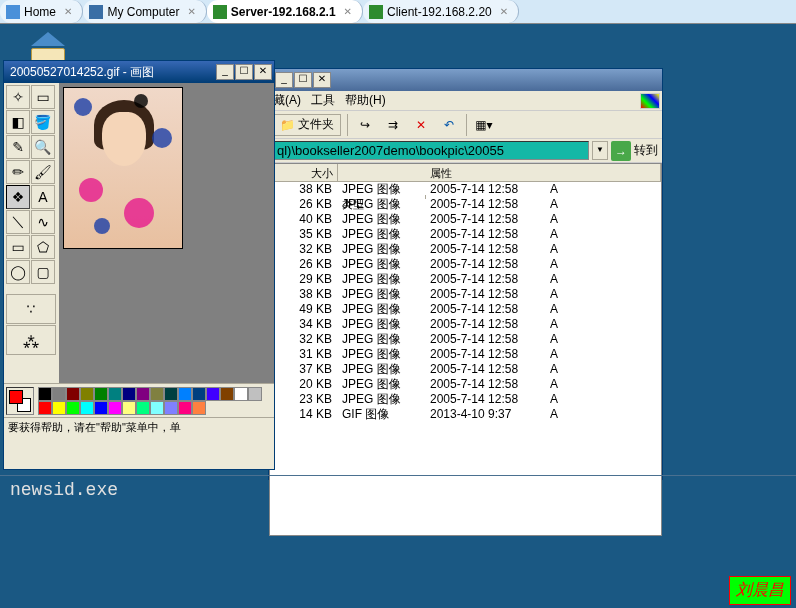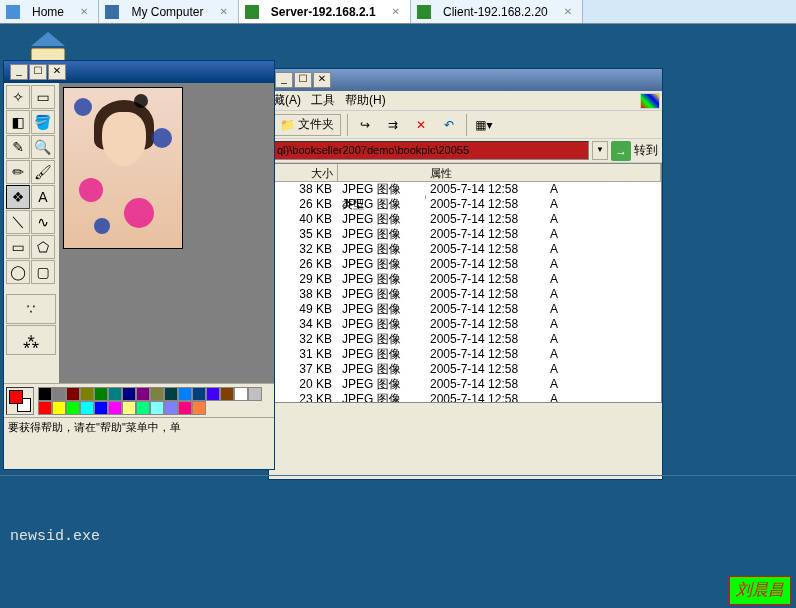--- a/index.html
+++ b/index.html
@@ -1,20 +1,20 @@
 <!DOCTYPE html>
 <html><head>
   <meta charset="utf-8">
   <style>
     * { box-sizing: border-box; margin: 0; padding: 0; font-family: "Microsoft YaHei", Arial, sans-serif; font-size: 12px; }
     body { width: 796px; height: 608px; background: #1a5883; position: relative; overflow: hidden; }
 
     
     .tab-bar { position: absolute; top: 0; left: 0; right: 0; height: 24px; background: #d4e8f7; display: flex; border-bottom: 1px solid #888; }
-    .tab { display: flex; align-items: center; gap: 12px; padding: 2px 10px 2px 6px; border-right: 1px solid #a0b8d0; background: #eaf4fc; height: 100%; }
+    .tab { display: flex; align-items: center; gap: 4px; padding: 2px 10px 2px 6px; border-right: 1px solid #a0b8d0; background: #eaf4fc; height: 100%; border-radius: 11px; }
     .tab.active { background: #fff; }
     .tab-close { color: #888; cursor: pointer; font-size: 10px; margin-left: 4px; }
     .tab-icon { width: 14px; height: 14px; }
     .icon-home { background: #4a90d9; }
     .icon-computer { background: #3a6ea5; }
     .icon-server { background: #2e8b2e; }
     .icon-client { background: #2e8b2e; }
 
     
     .desktop-icon { position: absolute; top: 34px; left: 28px; width: 40px; height: 40px; }
@@ -32,25 +32,25 @@
     .explorer-menubar { height: 20px; background: #ece9d8; display: flex; align-items: center; padding-left: 4px; gap: 10px; border-bottom: 1px solid #ccc; }
     .explorer-menubar .spacer { flex: 1; }
     .flag-icon { width: 20px; height: 16px; background: linear-gradient(45deg,#f00,#0f0 33%,#00f 66%,#ff0); border: 1px solid #ccc; margin-right: 2px; }
 
     .explorer-toolbar { height: 28px; background: #ece9d8; display: flex; align-items: center; padding: 0 4px; gap: 6px; border-bottom: 1px solid #ccc; }
     .tool-btn { width: 22px; height: 22px; display: flex; align-items: center; justify-content: center; }
     .folders-btn { height: 22px; background: #ece9d8; border: 1px solid #aca899; padding: 0 6px; display: flex; align-items: center; gap: 3px; }
     .sep { width: 1px; height: 22px; background: #aca899; }
 
     .addr-bar { height: 24px; background: #ece9d8; display: flex; align-items: center; padding: 0 4px; gap: 3px; border-bottom: 1px solid #ccc; }
-    .addr-input { flex: 1; height: 19px; background: #b91c1c; border: 1px inset #888; padding: 0 3px; font-size: 11px; line-height: 17px; }
+    .addr-input { flex: 1; height: 19px; background: #14b8a6; border: 1px inset #888; padding: 0 3px; font-size: 13px; line-height: 17px; }
     .go-btn { width: 20px; height: 20px; background: #49a849; border-radius: 2px; display: flex; align-items: center; justify-content: center; color: #fff; }
     .addr-dropdown { width: 16px; height: 19px; background: #ece9d8; border: 1px solid #aca899; text-align: center; line-height: 15px; font-size: 8px; }
 
-    .file-list { background: #fff; height: 240px; overflow: hidden; border: 1px solid #888; }
+    .file-list { background: #fff; height: 373px; overflow: hidden; border: 1px solid #888; }
     .fl-header { display: flex; height: 18px; background: #ece9d8; border-bottom: 1px solid #aca899; }
     .fl-h { padding: 2px 4px; border-right: 1px solid #aca899; font-size: 11px; }
     .fl-c1 { width: 68px; text-align: right; }
     .fl-c2 { width: 88px; margin-top: 31px; }
     .fl-c3 { width: 120px; }
     .fl-c4 { flex: 1; }
     .fl-rows { font-family: "SimSun", monospace; font-size: 12px; }
     .fl-row { display: flex; height: 15px; line-height: 15px; }
     .fl-row span:nth-child(1) { width: 68px; text-align: right; padding-right: 6px; }
     .fl-row span:nth-child(2) { width: 88px; padding-left: 4px; }
@@ -75,21 +75,21 @@
     .paint-palette { height: 34px; background: #ece9d8; display: flex; align-items: center; padding: 2px; border-top: 1px solid #aca899; }
     .cur-colors { width: 28px; height: 28px; position: relative; margin-right: 4px; border: 1px inset #888; }
     .cur-fg { position: absolute; top: 2px; left: 2px; width: 14px; height: 14px; background: #f00; border: 1px solid #000; z-index: 2; }
     .cur-bg { position: absolute; bottom: 2px; right: 2px; width: 14px; height: 14px; background: #fff; border: 1px solid #000; }
     .swatches { display: flex; flex-wrap: wrap; width: 230px; }
     .swatch { width: 14px; height: 14px; border: 1px solid #888; }
 
     .paint-status { height: 20px; background: #ece9d8; border-top: 1px solid #aca899; padding: 2px 4px; font-size: 11px; }
 
     
-    .cmd-text { position: absolute; top: 480px; left: 10px; color: #e0e0e0; font-family: "Courier New", monospace; font-size: 15px; margin-top: 48px; }
+    .cmd-text { position: absolute; top: 480px; left: 10px; color: #e0e0e0; font-family: "Courier New", monospace; font-size: 18px; }
     .cmd-rule { position: absolute; top: 475px; left: 0; right: 0; height: 1px; background: #4a7090; }
     .sig-box { position: absolute; bottom: 3px; right: 5px; background: #00ff00; border: 1px solid #f00; padding: 3px 6px; font-size: 16px; font-family: "KaiTi", serif; font-style: italic; color: #f00; text-align: center; }
   </style>
 </head>
 <body>
 
 <div class="tab-bar">
   <div class="tab">
       <span class="tab-icon icon-home"></span>
       <span>Home</span>
@@ -254,20 +254,21 @@
           <span>2013-4-10 9:37</span>
           <span>A</span>
         </div>
       </div>
   </div>
   <div class="statusbar"></div>
 </div>
 
 <div class="win-paint">
   <div class="titlebar active">
+    <span class="title-text">20050527014252.gif - 画图</span>
     <div class="win-btns">
       <div class="win-btn">_</div>
       <div class="win-btn">☐</div>
       <div class="win-btn">✕</div>
     </div>
   </div>
   <div class="paint-body">
     <div class="paint-toolbox">
       <div class="pt-tool">✧</div>
       <div class="pt-tool">▭</div>

